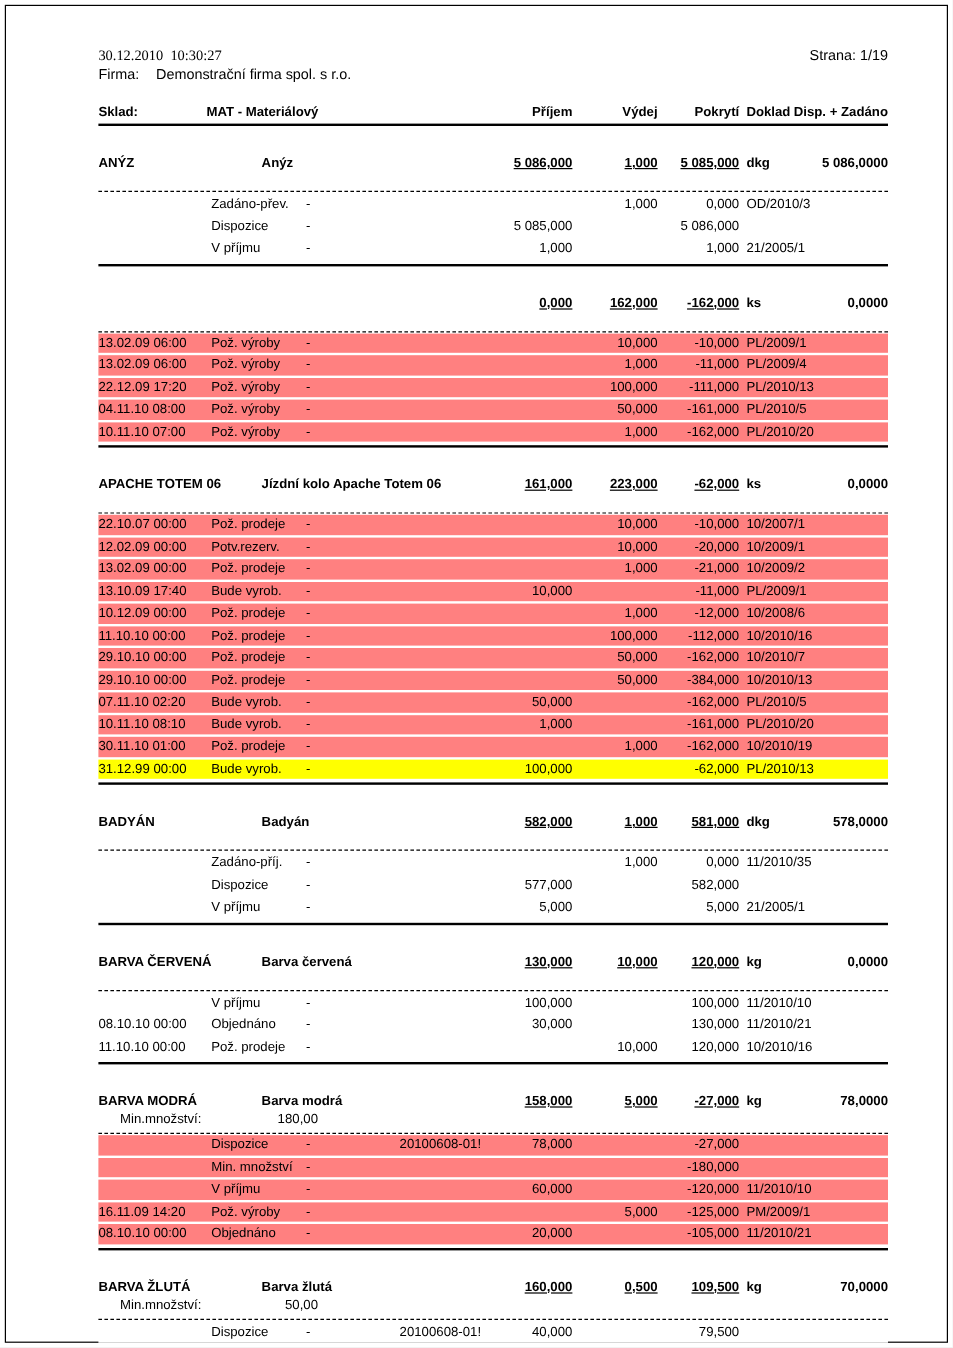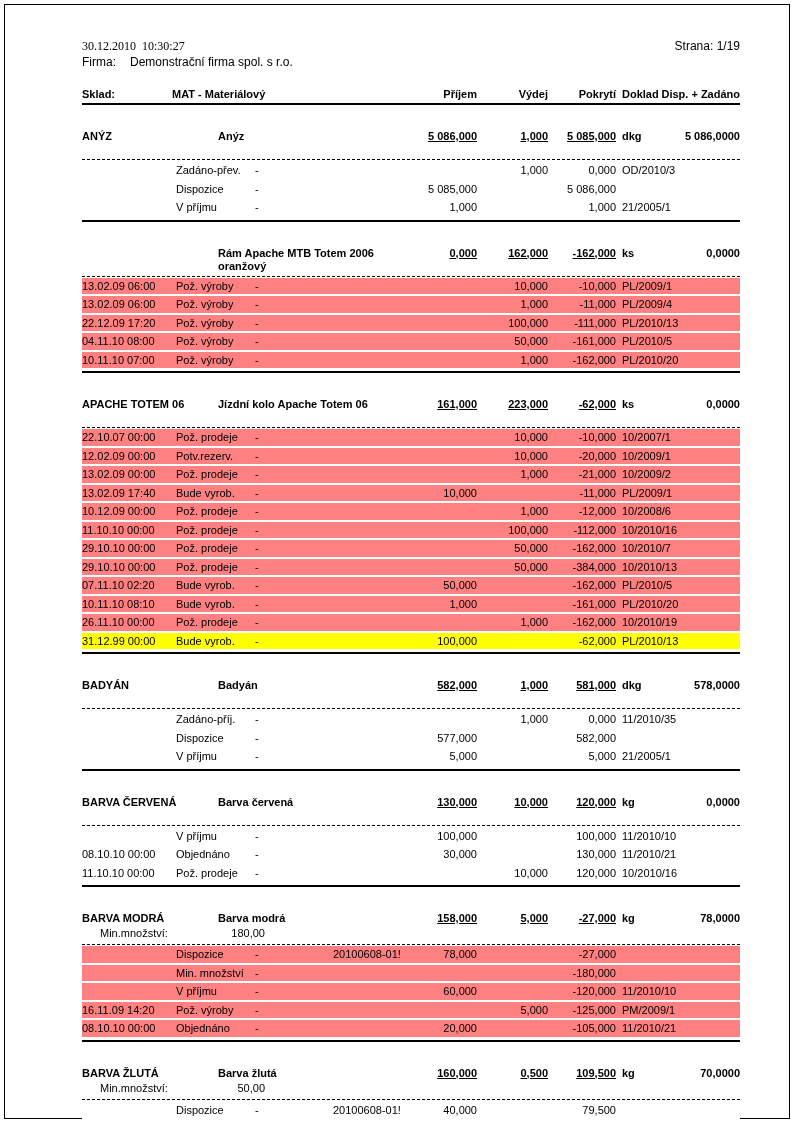--- a/index.html
+++ b/index.html
@@ -125,22 +125,20 @@
     <span class="c c-vydej"></span>
     <span class="c c-pokryti">1,000</span>
     <span class="c c-doklad">21/2005/1</span>
   </div>
 </div>
     <div class="end-line"></div>
   </div>
 
   <div class="section">
     <div class="section-header">
-      <span class="c c-name">Rám Apache MTB Totem 2006
-oranžový</span>
       <span class="c c-prijem u">0,000</span>
       <span class="c c-vydej u">162,000</span>
       <span class="c c-pokryti u">-162,000</span>
       <span class="c c-unit">ks</span>
       <span class="c c-disp">0,0000</span>
     </div>
 
     <div class="dashed"></div>
     <div class="rows">
   <div class="row bg-red">
@@ -241,21 +239,21 @@
     <span class="c c-type">Pož. prodeje</span>
     <span class="c c-dash">-</span>
     <span class="c c-extra"></span>
     <span class="c c-prijem"></span>
     <span class="c c-vydej">1,000</span>
     <span class="c c-pokryti">-21,000</span>
     <span class="c c-doklad">10/2009/2</span>
   </div>
 
   <div class="row bg-red">
-    <span class="c c-date">13.02.09 17:40</span>
+    <span class="c c-date">13.10.09 17:40</span>
     <span class="c c-type">Bude vyrob.</span>
     <span class="c c-dash">-</span>
     <span class="c c-extra"></span>
     <span class="c c-prijem">10,000</span>
     <span class="c c-vydej"></span>
     <span class="c c-pokryti">-11,000</span>
     <span class="c c-doklad">PL/2009/1</span>
   </div>
 
   <div class="row bg-red">
@@ -318,21 +316,21 @@
     <span class="c c-type">Bude vyrob.</span>
     <span class="c c-dash">-</span>
     <span class="c c-extra"></span>
     <span class="c c-prijem">1,000</span>
     <span class="c c-vydej"></span>
     <span class="c c-pokryti">-161,000</span>
     <span class="c c-doklad">PL/2010/20</span>
   </div>
 
   <div class="row bg-red">
-    <span class="c c-date">26.11.10 00:00</span>
+    <span class="c c-date">30.11.10 01:00</span>
     <span class="c c-type">Pož. prodeje</span>
     <span class="c c-dash">-</span>
     <span class="c c-extra"></span>
     <span class="c c-prijem"></span>
     <span class="c c-vydej">1,000</span>
     <span class="c c-pokryti">-162,000</span>
     <span class="c c-doklad">10/2010/19</span>
   </div>
 
   <div class="row bg-yellow">

